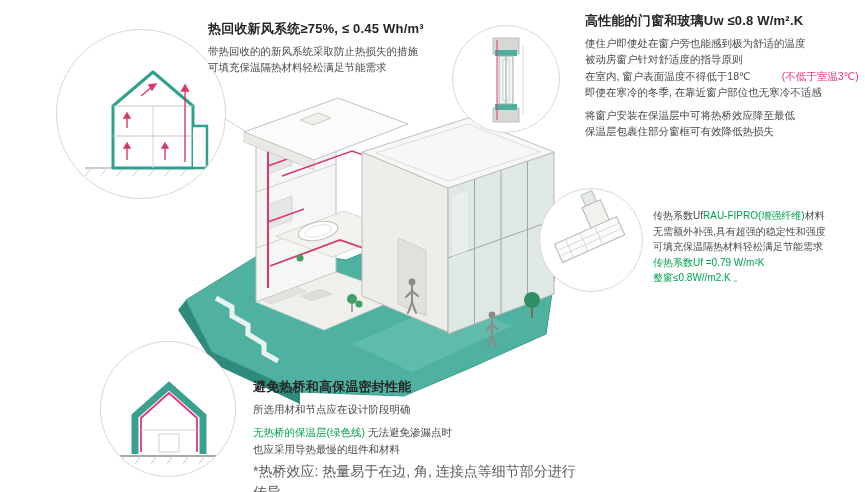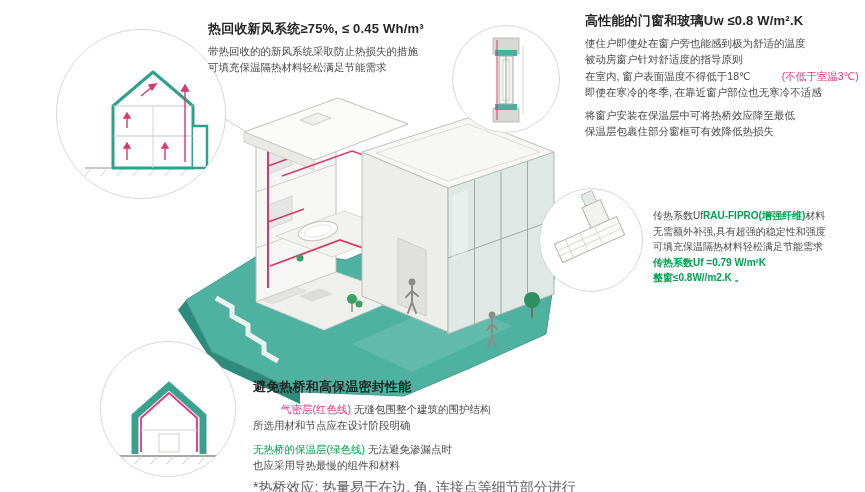--- a/index.html
+++ b/index.html
@@ -7,21 +7,21 @@
   body { font-family:"Liberation Sans","DejaVu Sans",sans-serif; }
   #canvas { position:relative; width:865px; height:492px; background:#ffffff; overflow:hidden; }
   #scene { position:absolute; left:0; top:0; z-index:1; }
   .circle { position:absolute; border-radius:50%; border:1px solid #d8d8d6; background:#ffffff; overflow:hidden; z-index:2; }
   .tb { position:absolute; z-index:3; }
   .h  { font-size:13px; font-weight:bold; color:#262626; letter-spacing:.2px; white-space:nowrap; }
   .bl { font-size:10.5px; color:#4a4a4a; line-height:1.55; }
   .sm10 { font-size:10px; }
   .bl-sm { font-size:14px; color:#5c5c5c; line-height:1.5; }
   .pink { color:#e5317f;padding-left:28px; }
-  .green { color:#00a24f; font-weight:bold; }
+  .green { color:#00a24f; font-weight:normal; }
   .greenplain { color:#00a24f; }
   .gap { height:7px; }
   .sp5 { height:5px; }
 </style>
 </head>
 <body>
 
 <div id="canvas">
 
   <svg id="scene" width="865" height="492" viewBox="0 0 865 492">
@@ -191,21 +191,20 @@
     <div class="bl sm10"><span>传热系数Uf</span><span class="green">RAU-FIPRO(增强纤维)</span><span>材料</span></div>
     <div class="bl sm10">无需额外补强,具有超强的稳定性和强度</div>
     <div class="bl sm10">可填充保温隔热材料轻松满足节能需求</div>
     <div class="bl sm10 green">传热系数Uf =0.79 W/m²K</div>
     <div class="bl sm10 green">整窗≤0.8W//m2.K 。</div>
   </div>
 
   <div class="tb" style="left:253px;top:378px;width:330px">
     <div class="h">避免热桥和高保温密封性能</div>
     <div class="sp5"></div>
-    <div class="bl"><span class="pink">气密层(红色线)</span><span> 无缝包围整个建筑的围护结构</span></div>
     <div class="bl">所选用材和节点应在设计阶段明确</div>
     <div class="gap"></div>
     <div class="bl"><span class="greenplain">无热桥的保温层(绿色线)</span><span> 无法避免渗漏点时</span></div>
     <div class="bl">也应采用导热最慢的组件和材料</div>
     <div class="bl-sm" style="margin-top:4px">*热桥效应: 热量易于在边, 角, 连接点等细节部分进行传导</div>
   </div>
 
 </div>
 
 </body></html>

